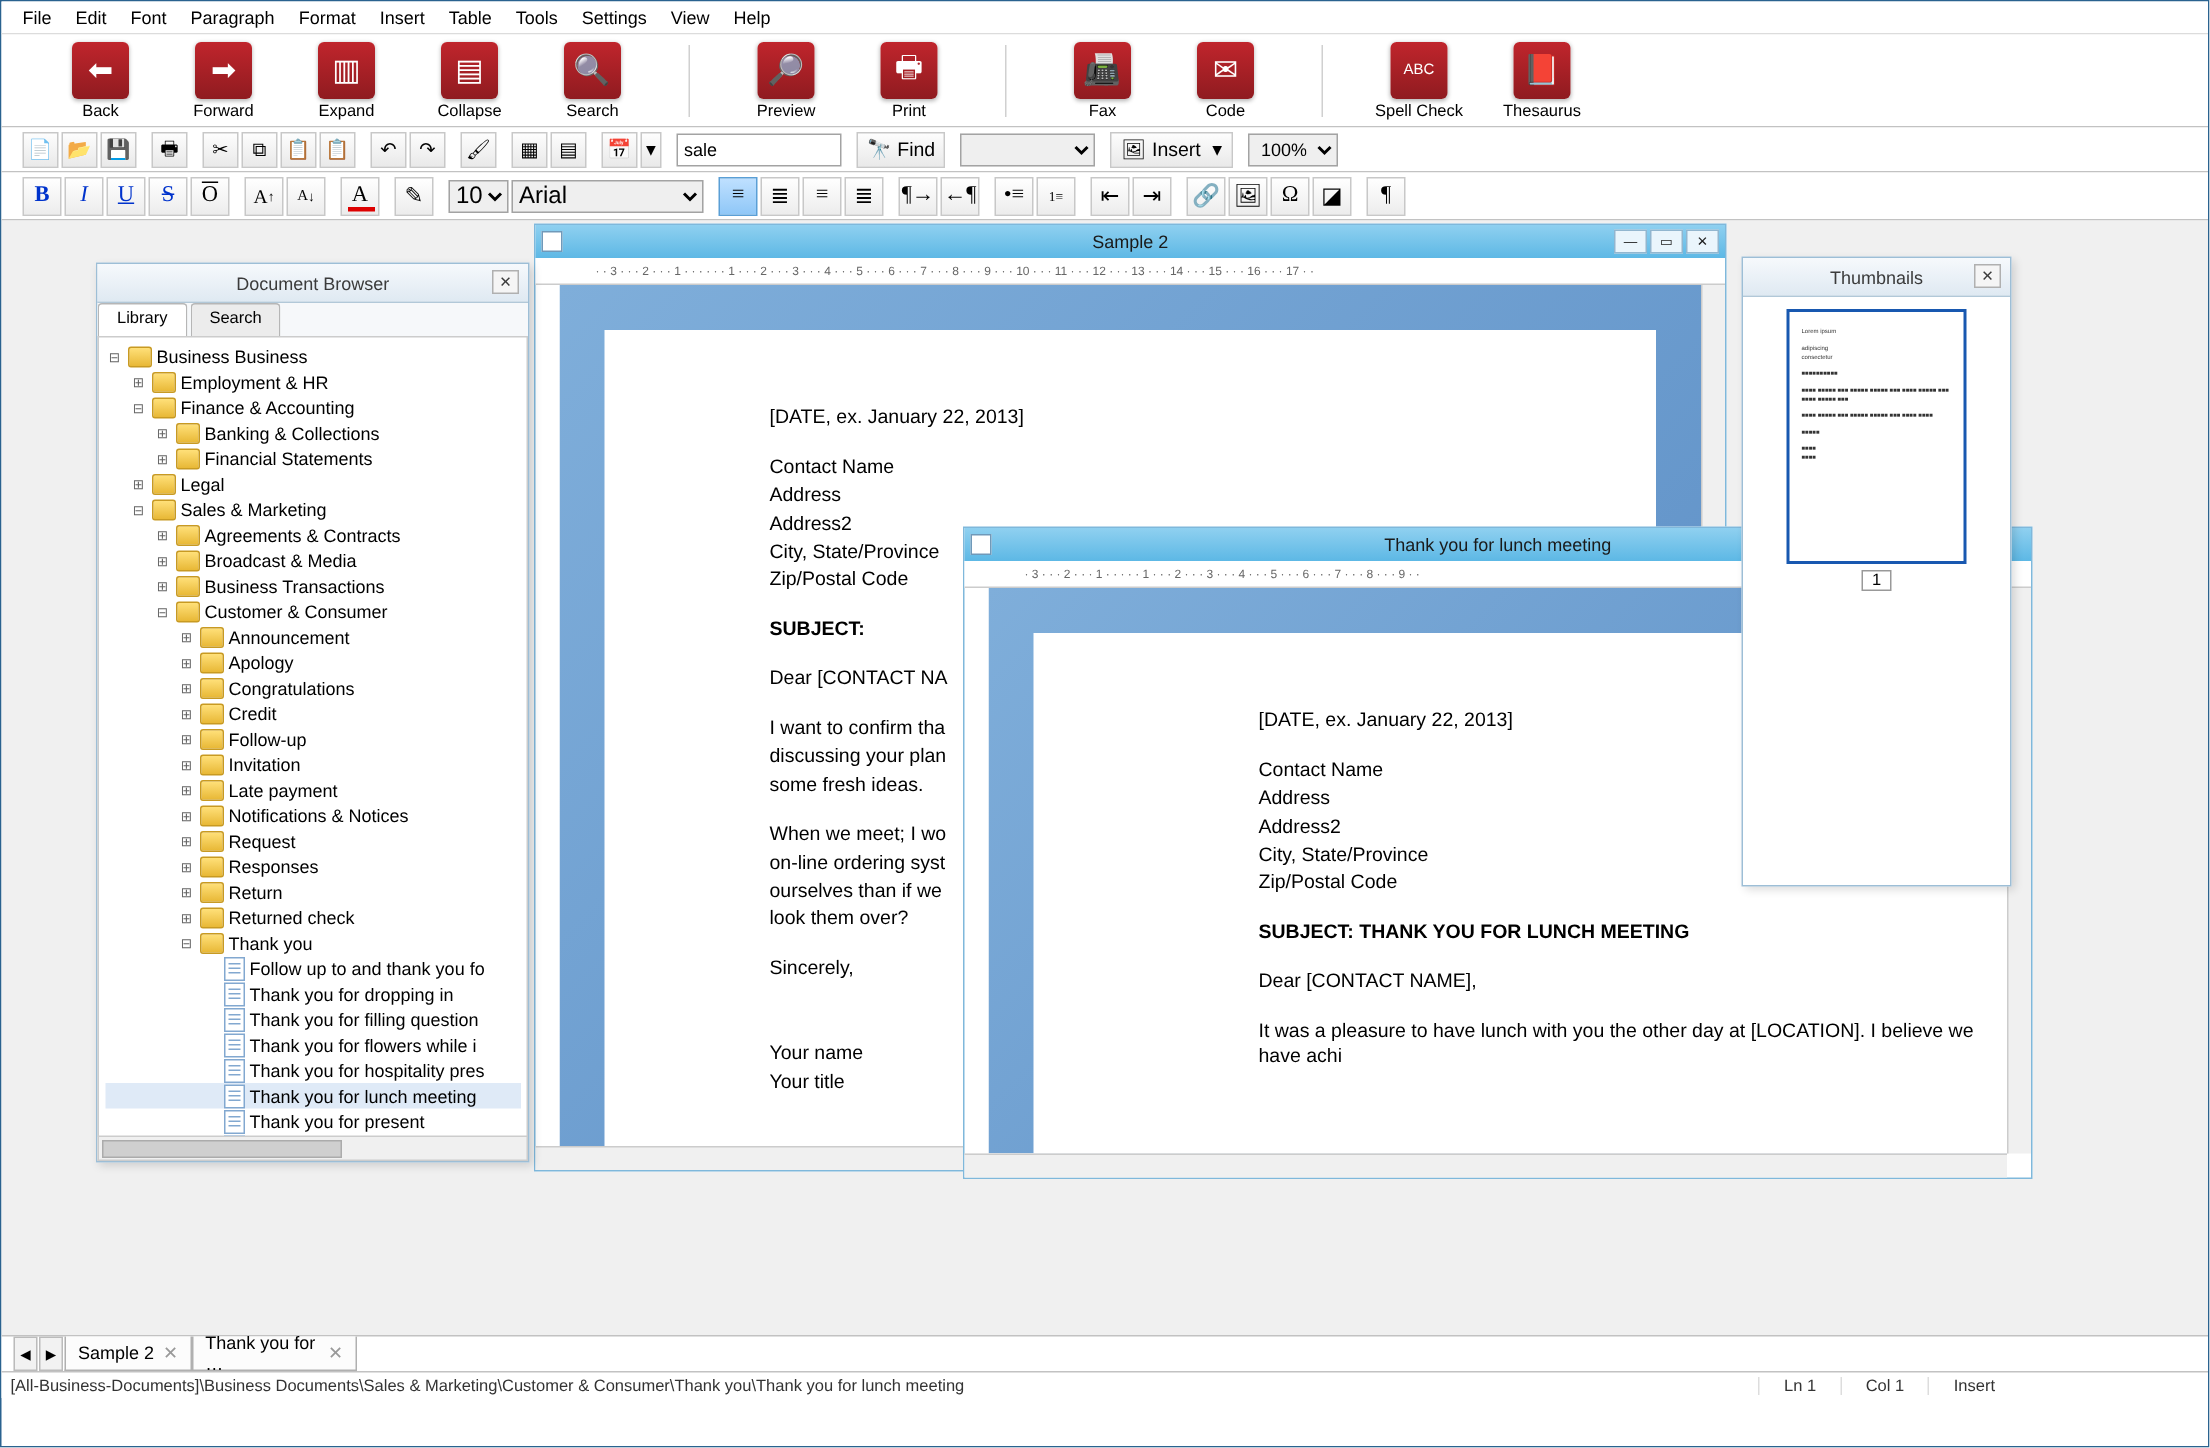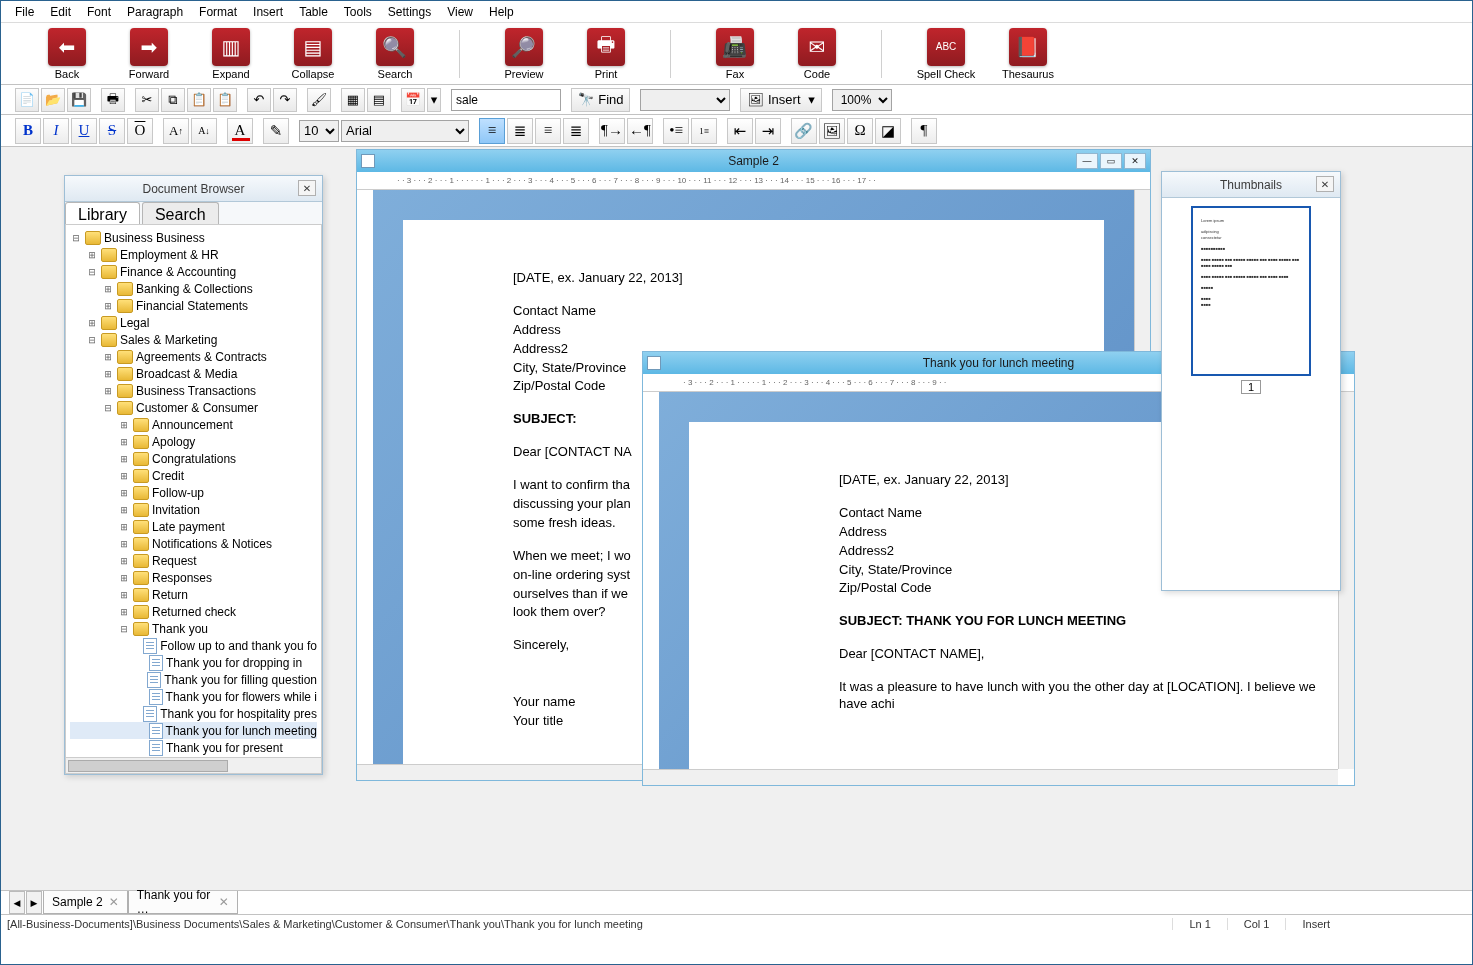--- a/index.html
+++ b/index.html
@@ -35,33 +35,33 @@
 .t2btn.wide { width:auto; padding:0 6px; gap:4px;}
 
 
 .tool3 { height: 32px; background: #fff; border-bottom: 1px solid #c2c2c2; display: flex; align-items: center; padding: 2px 14px; gap: 2px; }
 .t3btn { width: 26px; height: 26px; border: 1px solid #c8c8c8; background: linear-gradient(#fff,#ececec); display:flex; align-items:center; justify-content:center; cursor:pointer; font-family: "Times New Roman", serif; font-size:15px; }
 .t3btn.active { background: linear-gradient(#bfe0ff,#8fc7f7); border-color:#5a9fd6; }
 .t3btn.bold { font-weight:bold; color:#0033cc; }
 .t3btn.ital { font-style:italic; color:#0033cc; }
 .t3btn.under { text-decoration:underline; color:#0033cc; }
 .t3btn.strike { text-decoration:line-through; color:#0033cc; }
-.t3sel { height:22px; border:1px solid #a3a3a3; font-size:13px; }
+.t3sel { height:22px; border:1px solid #a3a3a3; font-size:16px; }
 
 
 .workspace { position: relative; height: calc(965px - 30px - 22px - 62px - 30px - 32px - 24px - 20px - 2px); background: #f0f0f0; overflow:hidden; }
 
 
 .panel { position:absolute; border:1px solid #9dbed6; background:#fff; box-shadow: 2px 2px 6px rgba(0,0,0,.15); }
 .panel-title { height:26px; background:linear-gradient(#f6f9fc,#dfe9f2); border-bottom:1px solid #b2c8d8; display:flex; align-items:center; justify-content:center; position:relative; font-size:12px; color:#3b3b3b; }
 .panel-close { position:absolute; right:6px; top:4px; width:18px; height:16px; border:1px solid #b0b0b0; background:#f5f5f5; display:flex; align-items:center; justify-content:center; cursor:pointer; font-size:10px; }
 
-.docbrowser { left:63px; top:28px; width:259px; height:600px; }
+.docbrowser { left:63px; top:28px; width:289px; height:600px; }
 .db-tabs { display:flex; height:22px; background:#f6f8fa; }
-.db-tab { padding:3px 12px 0; border:1px solid #b6b6b6; border-bottom:none; margin-right:2px; background:#fff; cursor:pointer; font-size:16px; border-top-left-radius:3px; border-top-right-radius:3px;}
+.db-tab { padding:3px 12px 0; border:1px solid #b6b6b6; border-bottom:none; margin-right:2px; background:#fff; cursor:pointer; font-size:11px; border-top-left-radius:3px; border-top-right-radius:3px;}
 .db-tab.inactive { background:#ececec; }
 .tree { height: calc(100% - 26px - 22px - 16px); overflow-y:auto; border:1px solid #ccc; padding:4px; font-size:12px; }
 .tree .row { display:flex; align-items:center; height:17px; white-space:nowrap; cursor:pointer; }
 .tree .row.sel { background:#dfeaf7; }
 .exp { width:12px; display:inline-flex; justify-content:center; color:#666; font-size:9px; }
 .folder { width:16px; height:14px; background: linear-gradient(#ffe079,#e8b836); border:1px solid #c89a22; border-radius:2px; margin:0 3px; flex-shrink:0; }
 .doc { width:14px; height:16px; background:#fff; border:1px solid #82a8d0; margin:0 3px; flex-shrink:0; position:relative; }
 .doc:before { content:""; position:absolute; top:3px; left:2px; width:8px; height:1px; background:#82a8d0; box-shadow: 0 3px 0 #82a8d0, 0 6px 0 #82a8d0; }
 .ind1{padding-left:16px}.ind2{padding-left:32px}.ind3{padding-left:48px}.ind4{padding-left:64px}
 .tree-hscroll{height:16px; border:1px solid #ccc; border-top:none; background:#f0f0f0; position:relative; }

